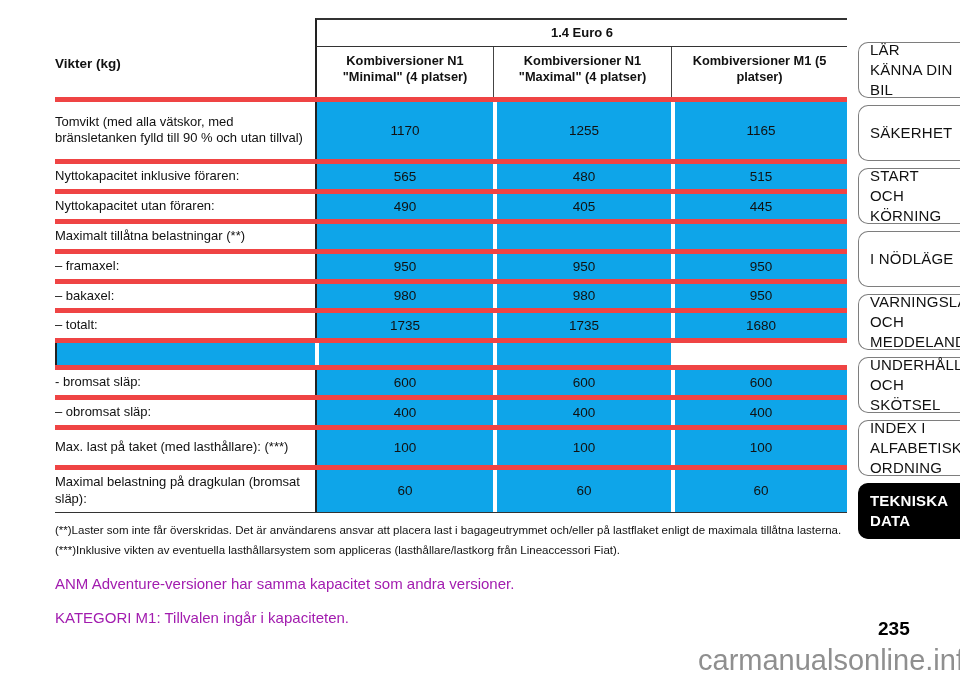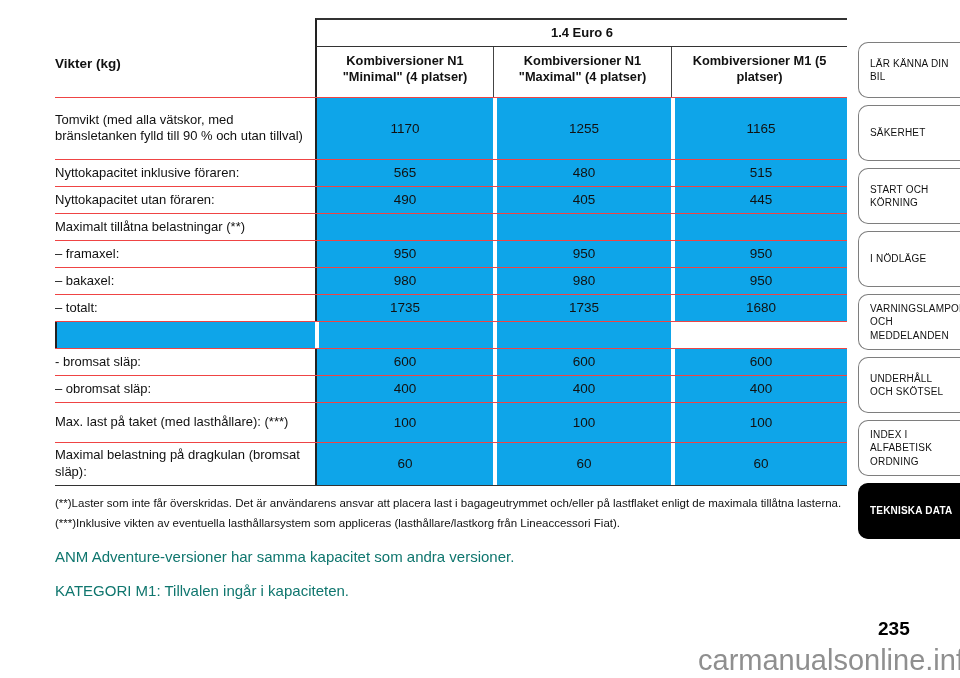--- a/index.html
+++ b/index.html
@@ -19,41 +19,41 @@
     border-top:2px solid #333; border-bottom:1px solid #333; border-left:2px solid #222;
     text-align:center; font-weight:bold; font-size:13px; padding:5px 0 6px;
   }
   .colh {
     border-left:1px solid #444; font-weight:bold; text-align:center; font-size:12.8px;
     display:flex; align-items:center; justify-content:center;
     padding:6px 8px 12px; line-height:1.25;
   }
   .colh.first { border-left:2px solid #222; }
   .corner { font-weight:bold; font-size:13.5px; display:flex; align-items:center; padding-bottom:16px; }
-  .trow { border-top:1px solid #ef4444; min-height:27px; }
+  .trow { border-top:5px solid #ef4444; min-height:27px; }
   .trow.h3 { min-height:62px; }
   .trow.h2 { min-height:40px; }
   .label { font-size:13px; display:flex; align-items:center; padding:4px 10px 4px 0; line-height:1.3; }
   .val {
     background:#0ea5e9; border-left:4px solid #fff;
     display:flex; align-items:center; justify-content:center; font-size:13.5px;
   }
   .val.first { border-left:2px solid #222; }
 
   
   .footnotes { margin-top:9px; width:792px; }
   .footnote { font-size:11.5px; line-height:1.4; padding-left:36px; text-indent:-36px; margin-top:4px; color:#111; }
-  .note { font-size:15px; margin-top:17px; color:#0f766e; }
+  .note { font-size:15px; margin-top:17px; color:#a21caf; }
 
   
   .sidebar { position:absolute; top:42px; right:0; width:102px; display:flex; flex-direction:column; gap:7px; }
   .tab {
     height:56px; border:1px solid #7e7e7e; border-right:none;
     border-radius:10px 0 0 10px; background:#fff;
-    font-size:10px; line-height:1.35; letter-spacing:0.2px;
+    font-size:15px; line-height:1.35; letter-spacing:0.2px;
     display:flex; align-items:center; padding:4px 4px 4px 11px;
     color:#111; cursor:pointer;
   }
   .tab.active { background:#000; color:#fff; border-color:#000; font-weight:bold; }
 
   .pagenum { position:absolute; top:618px; left:878px; font-size:19px; font-weight:bold; color:#000; }
   .watermark { position:absolute; top:644px; left:698px; font-size:29px; color:#8f8f8f; }
 </style>
 </head>
 <body>

